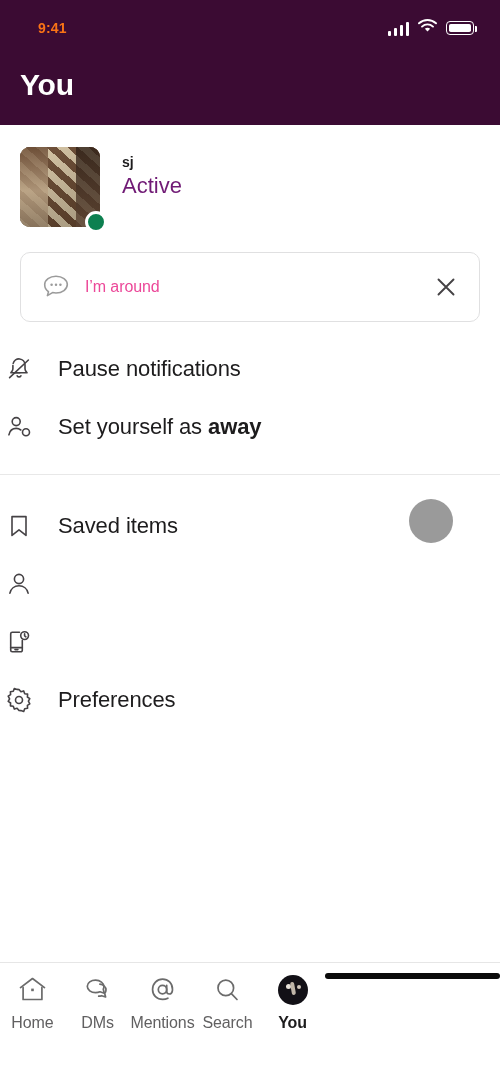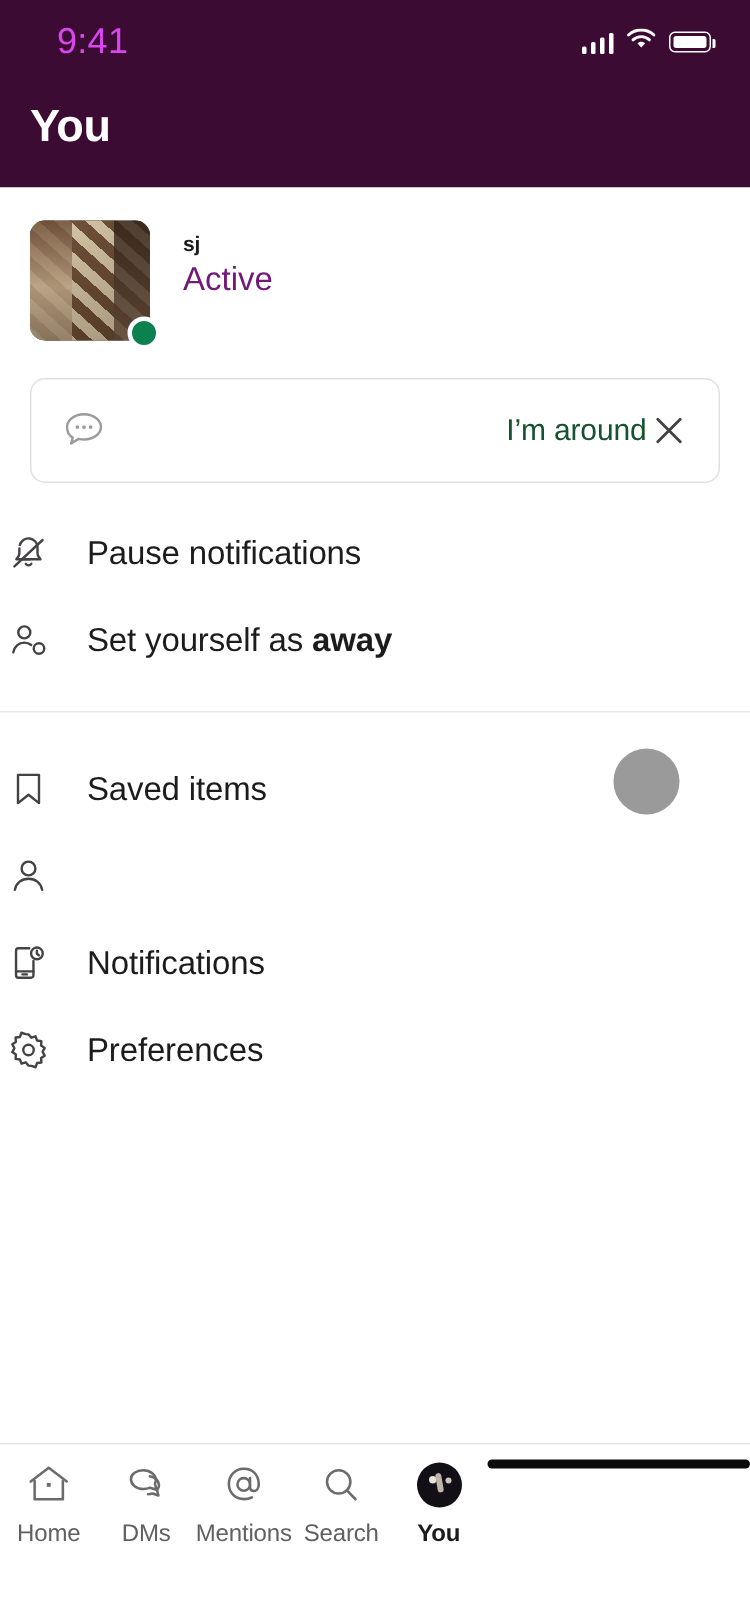--- a/index.html
+++ b/index.html
@@ -24,23 +24,23 @@
     position:relative;
     width:100%;
   }
   .statusbar {
     height:56px;
     display:flex; align-items:center;
     justify-content:space-between;
     padding:0 26px 0 38px;
   }
   .status-time {
-    color:#d946ef;
-    font-size:24px;
-    font-weight:normal;
+    color:#f97316;
+    font-size:14px;
+    font-weight:bold;
     letter-spacing:0.2px;
   }
   .status-icons {
     display:flex; align-items:center; gap:9px;
   }
   .sig-bars { display:flex; align-items:flex-end; gap:2.5px; height:15px; }
   .sig-bars i { display:block; width:3.5px; background:#fff; border-radius:1px; }
   .sig-bars i:nth-child(1){ height:5px; }
   .sig-bars i:nth-child(2){ height:8px; }
   .sig-bars i:nth-child(3){ height:11px; }
@@ -118,22 +118,22 @@
     height:70px;
     border:1px solid #e0e0e1;
     border-radius:10px;
     display:flex; align-items:center;
     padding:0 18px 0 20px;
     background:#fff;
   }
   .status-field .emoji { flex:0 0 34px; display:flex; align-items:center; }
   .status-field .txt {
     flex:1 1 auto;
-    font-size:20px; color:#14532d;
-    padding-left:10px; letter-spacing:-0.1px;text-align:right;
+    font-size:16px; color:#ec4899;
+    padding-left:10px; letter-spacing:-0.1px;
   }
   .status-field .clear { flex:0 0 30px; display:flex; justify-content:center; }
 
   
   .menu-group { padding:0 4px; }
   .menu-group.g1 { padding-top:18px; padding-bottom:18px; }
   .menu-group.g2 { padding-top:22px; }
   .divider { height:1px; background:#e8e8e8; width:100%; }
 
   .menu-item {
@@ -317,21 +317,20 @@
       <div class="menu-item">
         <span class="menu-icon">
           <svg width="28" height="28" viewBox="0 0 28 28" fill="none" stroke="#454245" stroke-width="1.6" stroke-linecap="round" stroke-linejoin="round">
             <path d="M17.3 12.6v9.6a1.6 1.6 0 0 1-1.6 1.6H7.3a1.6 1.6 0 0 1-1.6-1.6V5.8a1.6 1.6 0 0 1 1.6-1.6h7.2"></path>
             <path d="M5.7 19.6h11.6"></path>
             <path d="M10 21.6h2.9"></path>
             <circle cx="19.6" cy="7.6" r="3.9"></circle>
             <path d="M19.6 5.8v2l1.3 1"></path>
           </svg>
         </span>
-        <span class="menu-label">Notifications</span>
       </div>
 
       <div class="menu-item">
         <span class="menu-icon">
           <svg width="28" height="28" viewBox="0 0 28 28" fill="none" stroke="#454245" stroke-width="1.6" stroke-linecap="round" stroke-linejoin="round">
             <circle cx="14" cy="14" r="3.5"></circle>
             <path d="M14 3.6l1.9 2.2 2.8-.9 1 2.8 2.9.4-.2 2.9 2.4 1.6-1.4 2.6 1.4 2.6-2.4 1.6.2 2.9-2.9.4-1 2.8-2.8-.9L14 24.4l-1.9-2.2-2.8.9-1-2.8-2.9-.4.2-2.9L3.2 15.4l1.4-2.6-1.4-2.6 2.4-1.6-.2-2.9 2.9-.4 1-2.8 2.8.9L14 3.6z"></path>
           </svg>
         </span>
         <span class="menu-label">Preferences</span>

